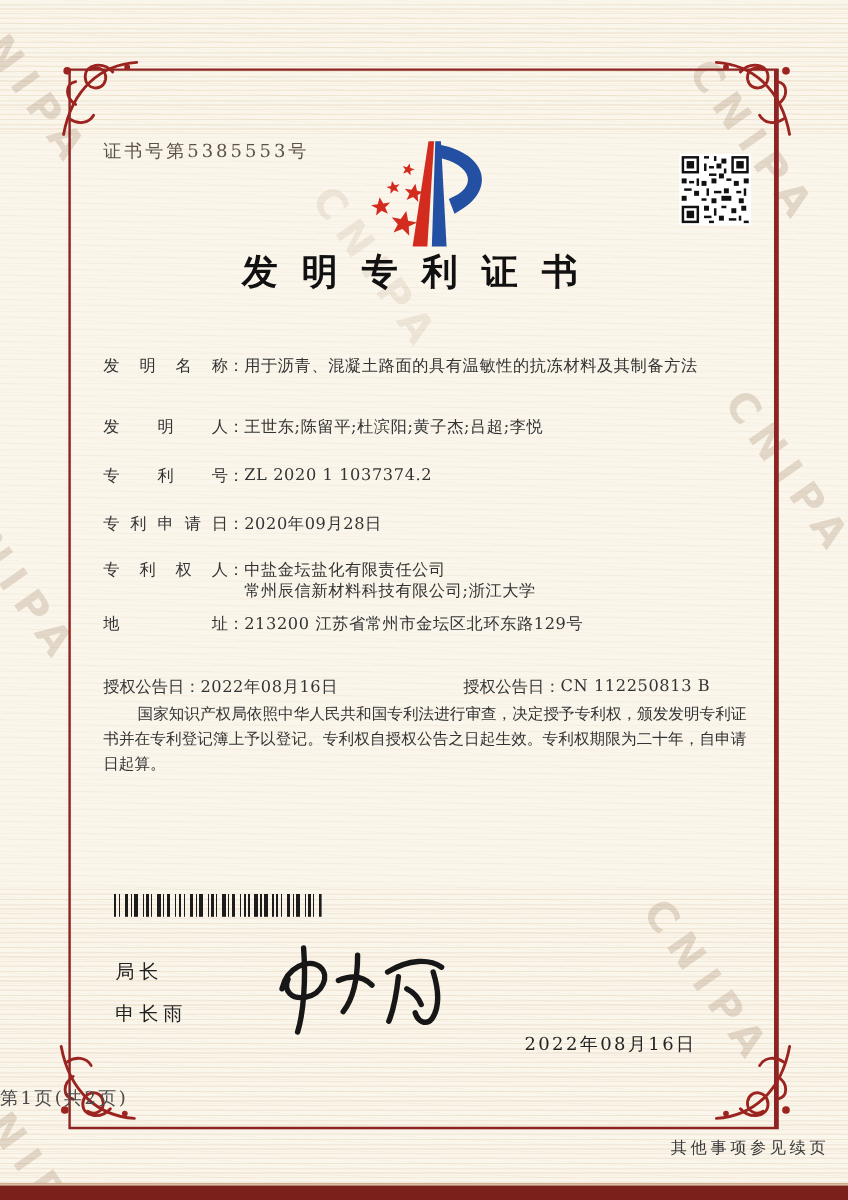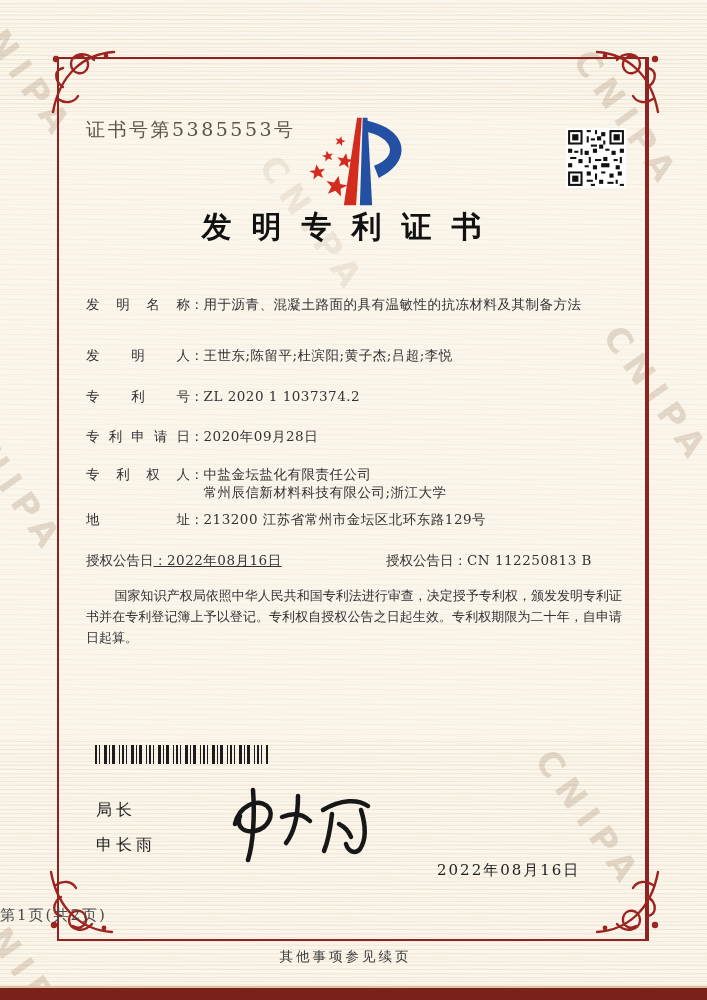--- a/index.html
+++ b/index.html
@@ -20,21 +20,21 @@
   .wm{position:absolute;font-family:"DejaVu Sans","Liberation Sans",sans-serif;
     font-weight:bold;font-size:34px;letter-spacing:9px;color:rgba(153,126,98,0.26);
     transform:rotate(55deg);transform-origin:0 0;white-space:nowrap;}
   .frame{position:absolute;left:57px;top:57px;width:592px;height:884px;
     border:2px solid #8d2323;border-right-width:4px;box-sizing:border-box;}
   .corner{position:absolute;width:72px;height:72px;}
   .corner.tl{left:46px;top:46px;}
   .corner.tr{right:42px;top:46px;transform:scaleX(-1);}
   .corner.bl{left:44px;top:866px;transform:scaleY(-1);}
   .corner.br{right:42px;top:866px;transform:scale(-1,-1);}
-  .certno{position:absolute;left:86px;top:117px;font-size:19px;letter-spacing:2.5px;color:#5c5248;}
+  .certno{position:absolute;left:86px;top:117px;font-size:15px;letter-spacing:2.5px;color:#5c5248;}
   .logo{position:absolute;left:292px;top:114px;}
   .qr{position:absolute;left:566px;top:128px;}
   .title{position:absolute;left:0;right:16px;top:207px;text-align:center;
     font-size:30px;font-weight:bold;letter-spacing:20px;color:#111;padding-left:12px;}
   .frow{position:absolute;left:86px;width:540px;font-size:13.5px;color:#333;}
   .flabel{display:inline-block;width:104px;text-align:justify;text-align-last:justify;vertical-align:top;}
   .flabel.compact{width:auto;text-align:left;text-align-last:auto;}
   .colon{vertical-align:top;}
   .fval{vertical-align:top;letter-spacing:0.5px;}
   .grant2{position:absolute;left:300px;top:0;}
@@ -48,21 +48,21 @@
       #1c1c1c 9px 12px, transparent 12px 14px,
       #1c1c1c 14px 15px, transparent 15px 17px,
       #1c1c1c 17px 20px, transparent 20px 24px,
       #1c1c1c 24px 25px, transparent 25px 27px);}
   .issuer-title{position:absolute;left:96px;top:800px;font-size:16px;letter-spacing:4px;color:#222;}
   .issuer-name{position:absolute;left:96px;top:835px;font-size:16px;letter-spacing:4px;color:#222;}
   .sig{position:absolute;left:205px;top:776px;}
   .issue-date{position:absolute;left:437px;top:861px;font-size:15px;letter-spacing:2px;color:#222;}
   .pageno{position:absolute;left:0;right:16px;top:906px;text-align:left;font-size:15px;
     letter-spacing:2px;color:#4a4a4a;}
-  .contnote{position:absolute;left:0;right:16px;top:948px;text-align:center;font-size:13.5px;
+  .contnote{position:absolute;left:0;right:16px;top:948px;text-align:right;font-size:13.5px;
     letter-spacing:3px;color:#3a3a3a;}
   .botstrip{position:absolute;left:0;right:0;bottom:0;height:12px;background:#7c201c;
     border-top:2px solid #d9c2a4;}
 </style>
 </head>
 <body>
 
 <div class="page">
 
   <div class="texband top"></div>
@@ -212,21 +212,21 @@
     <span class="flabel">专利权人</span><span class="colon">：</span><span class="fval" style="display:inline-block;">
       <div>中盐金坛盐化有限责任公司</div>
       <div>常州辰信新材料科技有限公司;浙江大学</div>
     </span>
   </div>
 
   <div class="frow" style="top:511px;">
     <span class="flabel">地址</span><span class="colon">：</span><span class="fval">213200 江苏省常州市金坛区北环东路129号</span>
   </div>
 
-  <div class="frow" style="top:552px;text-decoration:underline;">
+  <div class="frow" style="top:564px;">
     <span>
       <span class="flabel compact">授权公告日</span><span class="colon">：</span><span class="fval">2022年08月16日</span>
     </span>
     <span class="grant2">
       <span class="flabel compact">授权公告日</span><span class="colon">：</span><span class="fval">CN 112250813 B</span>
     </span>
   </div>
 
   <div class="paras">
     <p>国家知识产权局依照中华人民共和国专利法进行审查，决定授予专利权，颁发发明专利证书并在专利登记簿上予以登记。专利权自授权公告之日起生效。专利权期限为二十年，自申请日起算。</p>

